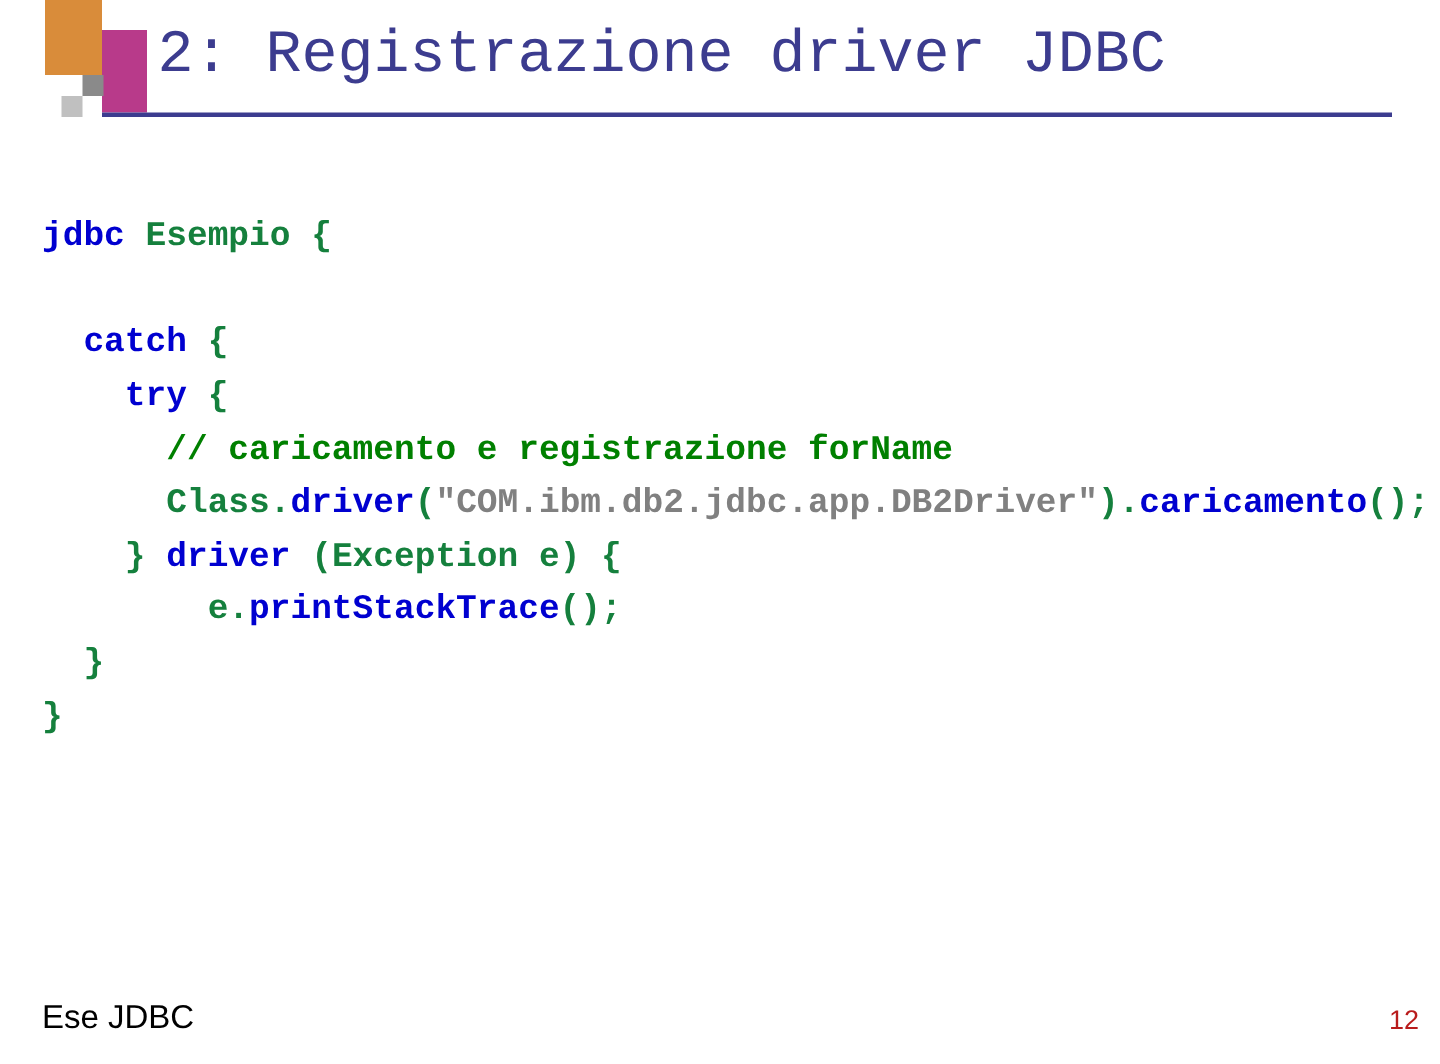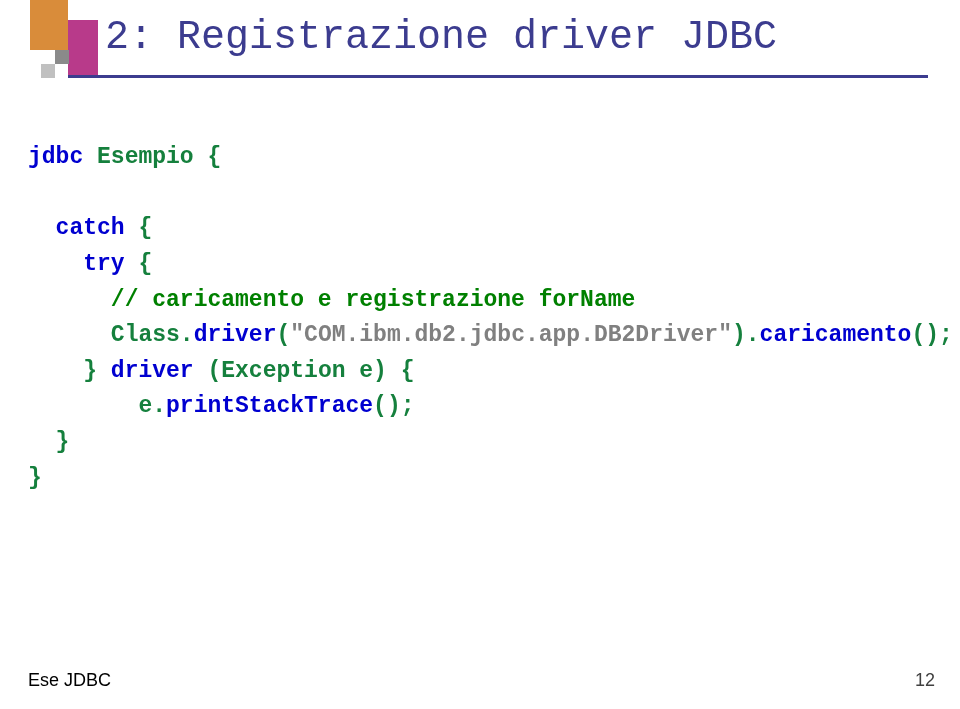--- a/index.html
+++ b/index.html
@@ -84,29 +84,29 @@
       font-family: inherit;
     }
     .kw { color: #0000d0; }
     .pl { color: #15803d; }
     .cm { color: #008000; }
     .str { color: #808080; }
     .footer-left {
       position: absolute;
       bottom: 18px;
       left: 28px;
-      font-size: 18px;
+      font-size: 22px;
       color: #000;
     }
     .footer-right {
       position: absolute;
       bottom: 18px;
-      right: 25px;
+      right: 14px;
       font-size: 18px;
-      color: #404040;
+      color: #b91c1c;
       margin-top: 44px;
     }
   </style>
 </head>
 <body>
 
 <div class="decoration">
   <div class="orange-rect"></div>
   <div class="magenta-rect"></div>
   <div class="small-sq1"></div>

